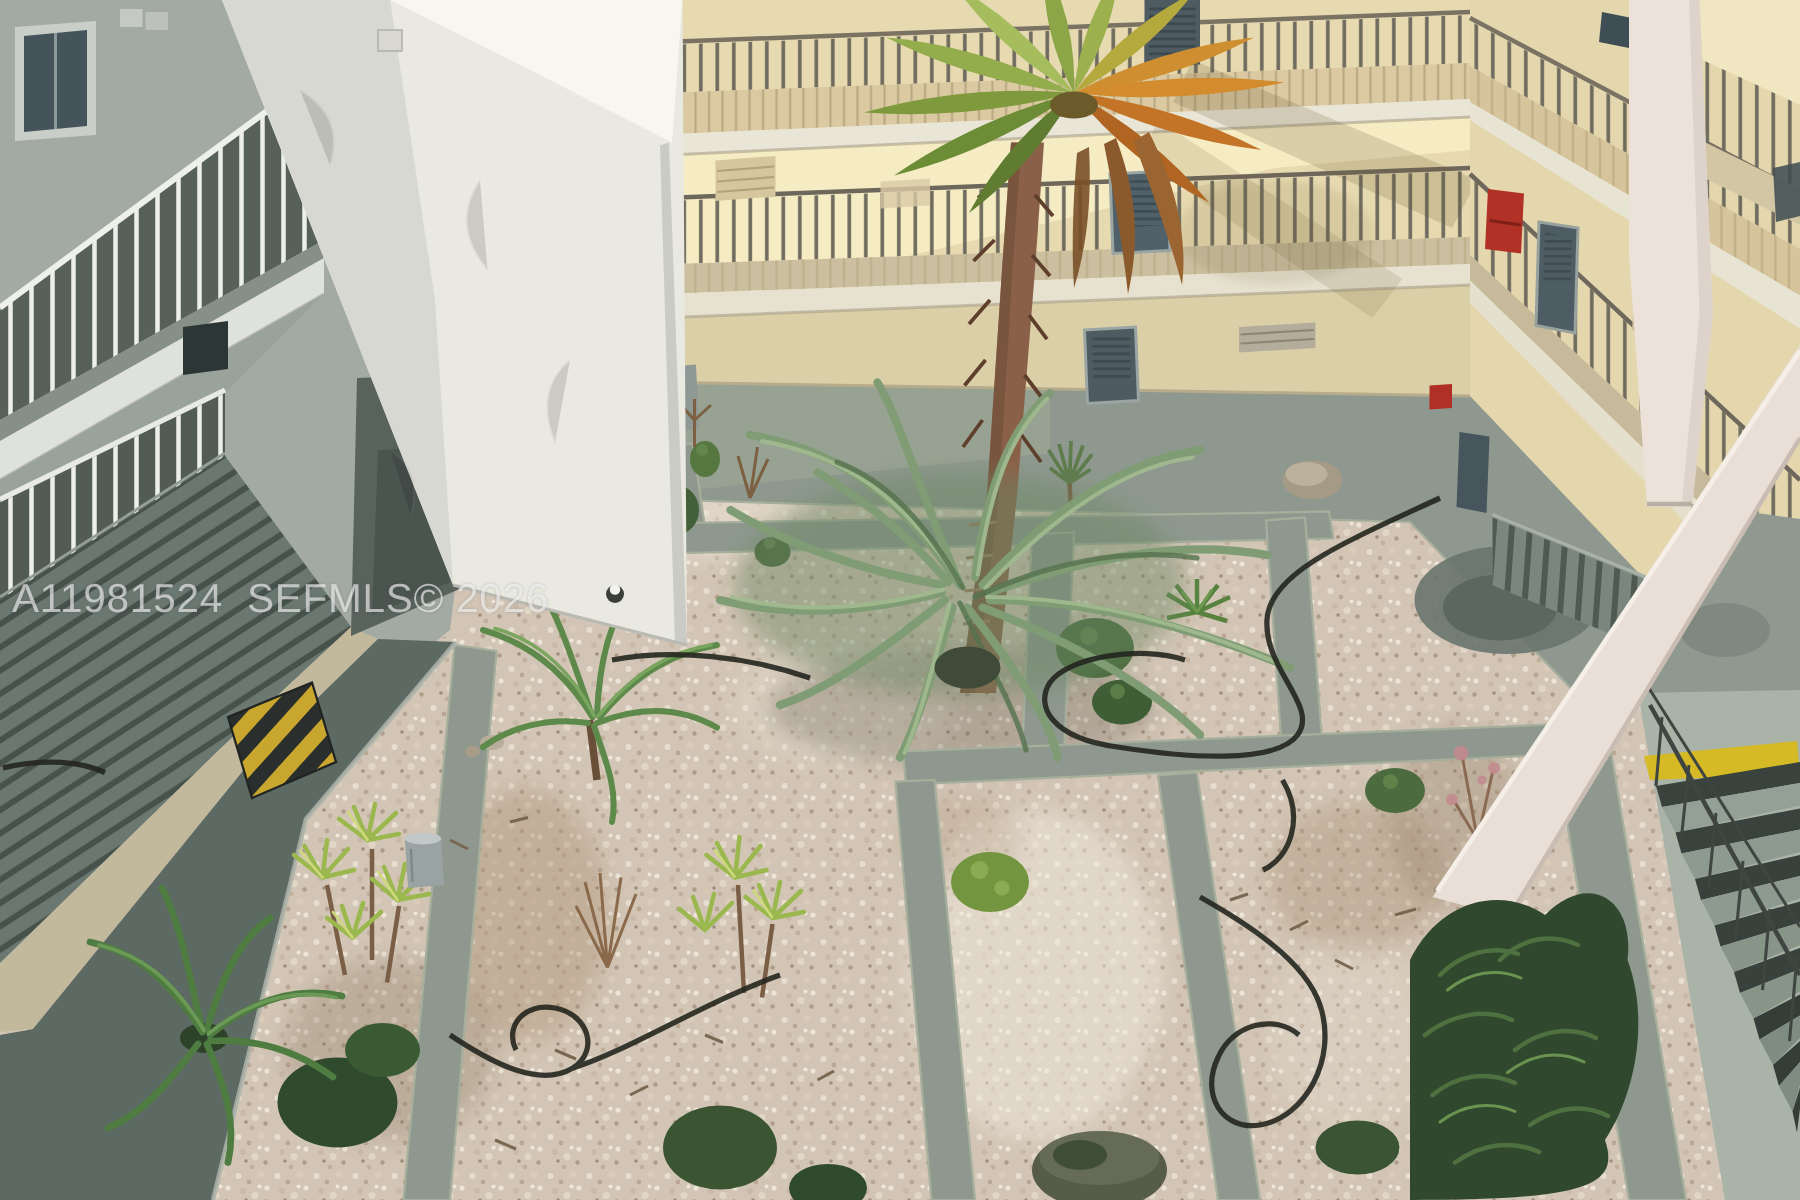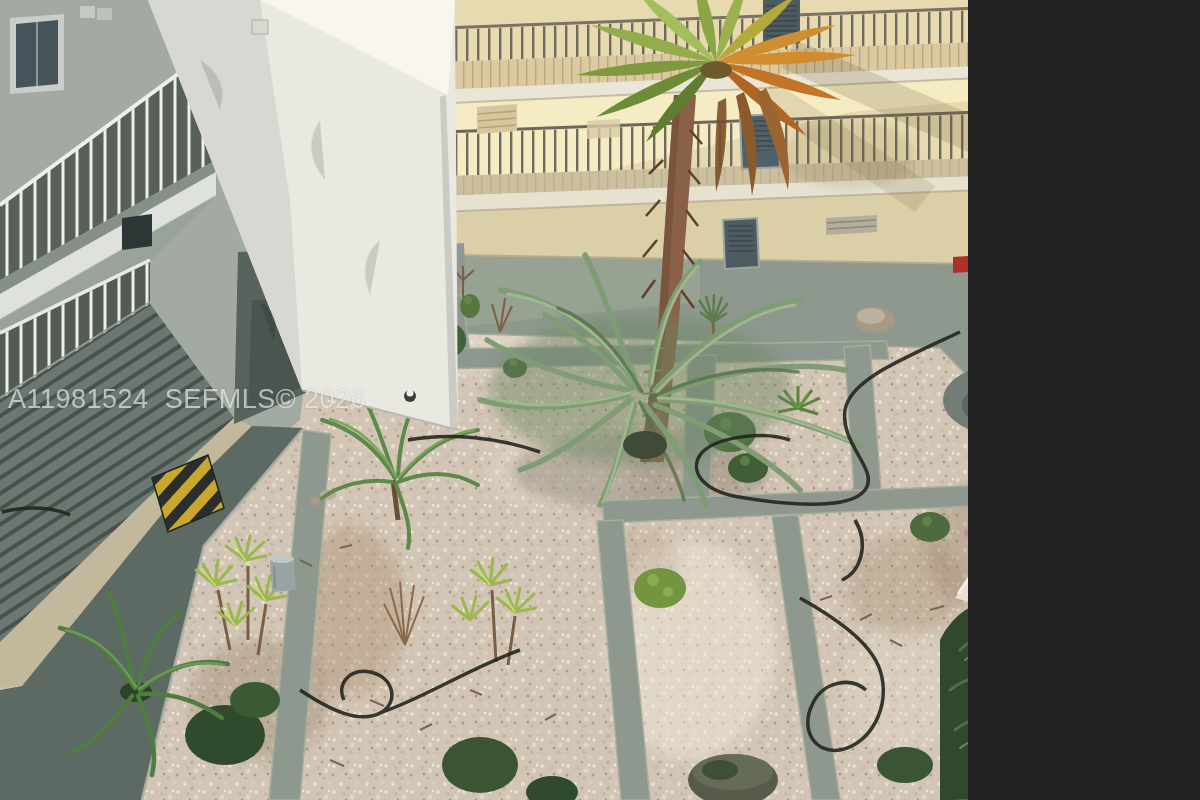--- a/index.html
+++ b/index.html
@@ -1,16 +1,16 @@
 <!DOCTYPE html>
 <html><head>
 <meta charset="utf-8">
 <style>
   html,body{margin:0;padding:0;background:#222;}
-  .stage{position:relative;width:968px;height:800px;overflow:hidden;background:#d2c5b5;font-family:"Liberation Sans",sans-serif;}
+  .stage{position:relative;width:1200px;height:800px;overflow:hidden;background:#d2c5b5;font-family:"Liberation Sans",sans-serif;}
   .stage svg{position:absolute;left:0;top:0;width:1200px;height:800px;display:block;}
   .watermark{
     position:absolute;left:8px;top:384px;
     font-size:27px;letter-spacing:.5px;
     color:rgba(252,252,252,.62);
     white-space:pre;
     text-shadow:0 0 2px rgba(60,60,60,.25);
     user-select:none;pointer-events:none;
   }
 </style>

